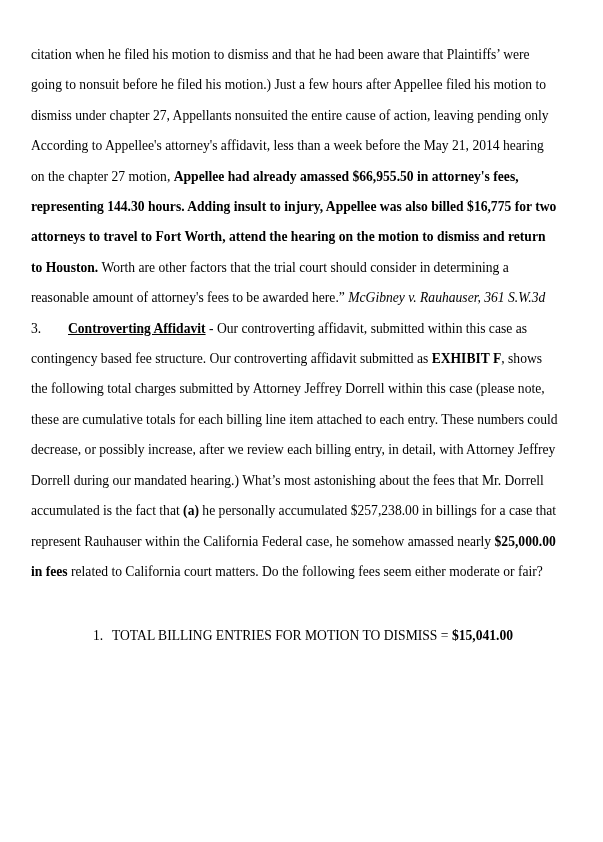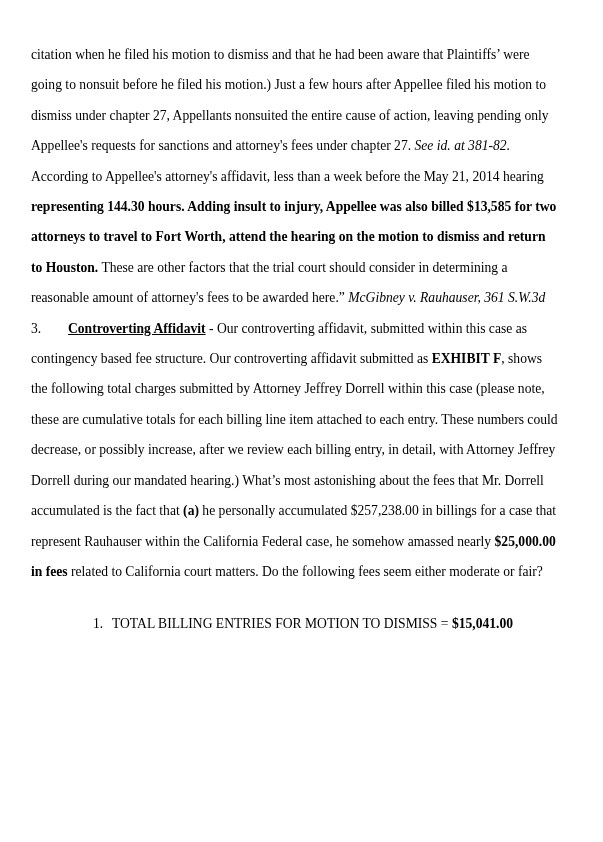--- a/index.html
+++ b/index.html
@@ -29,21 +29,21 @@
   }
   .run.normal { font-weight: normal; font-style: normal; }
   .run.bold { font-weight: bold; }
   .run.italic { font-style: italic; }
   .run.bold-underline { font-weight: bold; text-decoration: underline; }
   .para-number {
     display: inline-block;
     width: 37px;
   }
   .list-item {
-    margin-top: 22px;
+    margin-top: 34px;
     padding-left: 62px;
     line-height: 30.4px;
     white-space: pre;
   }
   .list-marker {
     display: inline-block;
     width: 19px;
   }
   .page-number {
     position: absolute;
@@ -55,25 +55,25 @@
   }
 </style>
 </head>
 <body>
 
 <div class="page">
   <div class="body-text">
       <div class="line"><span class="run normal">citation when he filed his motion to dismiss and that he had been aware that Plaintiffs’ were</span></div>
       <div class="line"><span class="run normal">going to nonsuit before he filed his motion.) Just a few hours after Appellee filed his motion to</span></div>
       <div class="line"><span class="run normal">dismiss under chapter 27, Appellants nonsuited the entire cause of action, leaving pending only</span></div>
-      <div class="line"><span class="run normal">Appellee's requests for sanctions and attorney's fees under chapter 27. </span><span class="run italic">See id. at 381-82.</span></div>
       <div class="line"><span class="run normal">According to Appellee's attorney's affidavit, less than a week before the May 21, 2014 hearing</span></div>
-      <div class="line"><span class="run bold">representing 144.30 hours. Adding insult to injury, Appellee was also billed $13,585 for two</span></div>
+      <div class="line"><span class="run normal">on the chapter 27 motion, </span><span class="run bold">Appellee had already amassed $66,955.50 in attorney's fees,</span></div>
+      <div class="line"><span class="run bold">representing 144.30 hours. Adding insult to injury, Appellee was also billed $16,775 for two</span></div>
       <div class="line"><span class="run bold">attorneys to travel to Fort Worth, attend the hearing on the motion to dismiss and return</span></div>
-      <div class="line"><span class="run bold">to Houston.</span><span class="run normal"> These are other factors that the trial court should consider in determining a</span></div>
+      <div class="line"><span class="run bold">to Houston.</span><span class="run normal"> Worth are other factors that the trial court should consider in determining a</span></div>
       <div class="line"><span class="run normal">reasonable amount of attorney's fees to be awarded here.” </span><span class="run italic">McGibney v. Rauhauser, 361 S.W.3d</span></div>
       <div class="line"><span class="para-number">3.</span><span class="run bold-underline">Controverting Affidavit</span><span class="run normal"> - Our controverting affidavit, submitted within this case as</span></div>
       <div class="line"><span class="run normal">contingency based fee structure. Our controverting affidavit submitted as </span><span class="run bold">EXHIBIT F</span><span class="run normal">, shows</span></div>
       <div class="line"><span class="run normal">the following total charges submitted by Attorney Jeffrey Dorrell within this case (please note,</span></div>
       <div class="line"><span class="run normal">these are cumulative totals for each billing line item attached to each entry. These numbers could</span></div>
       <div class="line"><span class="run normal">decrease, or possibly increase, after we review each billing entry, in detail, with Attorney Jeffrey</span></div>
       <div class="line"><span class="run normal">Dorrell during our mandated hearing.) What’s most astonishing about the fees that Mr. Dorrell</span></div>
       <div class="line"><span class="run normal">accumulated is the fact that </span><span class="run bold">(a)</span><span class="run normal"> he personally accumulated $257,238.00 in billings for a case that</span></div>
       <div class="line"><span class="run normal">represent Rauhauser within the California Federal case, he somehow amassed nearly </span><span class="run bold">$25,000.00</span></div>
       <div class="line"><span class="run bold">in fees</span><span class="run normal"> related to California court matters. Do the following fees seem either moderate or fair?</span></div>

